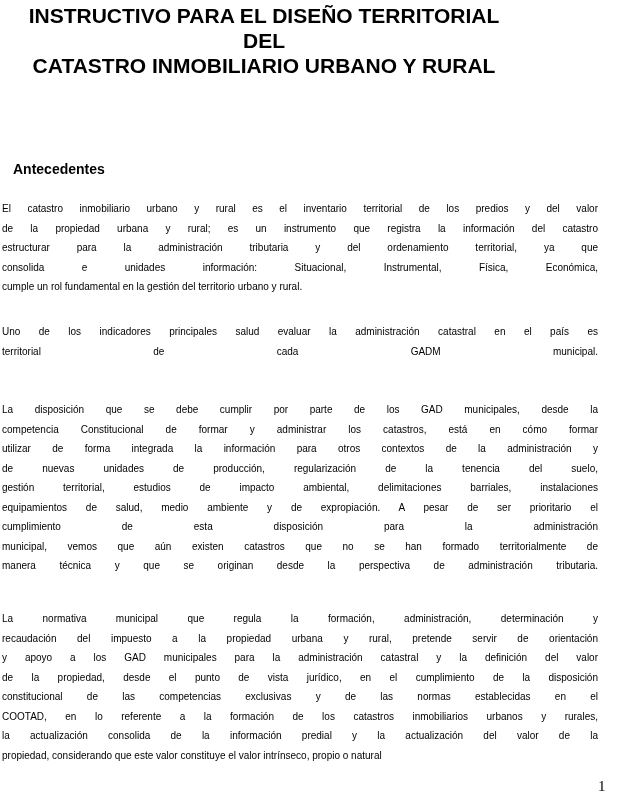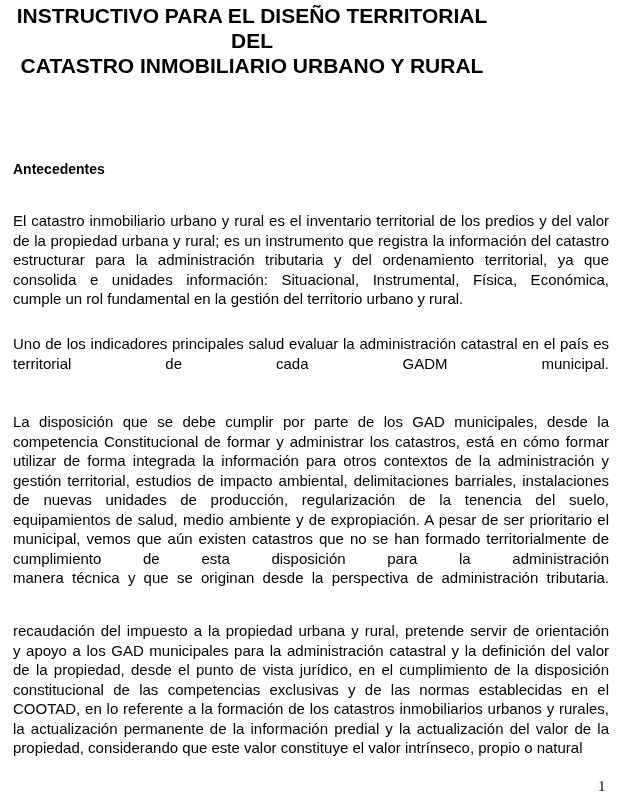--- a/index.html
+++ b/index.html
@@ -1,19 +1,19 @@
 <!DOCTYPE html>
 <html><head>
 <meta charset="utf-8">
 <style>
   html, body { margin: 0; padding: 0; background: #ffffff; }
   body { width: 622px; height: 803px; position: relative; overflow: hidden; font-family: "Liberation Sans", sans-serif; color: #000; }
-  .title { position: absolute; left: 0; top: 3px; width: 504px; text-align: center; font-weight: bold; font-size: 21px; line-height: 25px; }
+  .title { position: absolute; left: 12px; top: 3px; width: 504px; text-align: center; font-weight: bold; font-size: 21px; line-height: 25px; }
   .heading { position: absolute; left: 13px; top: 160px; font-weight: bold; font-size: 14px; line-height: 19px; }
-  .para { position: absolute; left: 13px; width: 596px; font-size: 15px; margin-top: 12px; }
+  .para { position: absolute; left: 2px; width: 596px; font-size: 10px; }
   .line { display: block; height: 19.5px; line-height: 19.5px; white-space: nowrap; text-align: justify; text-align-last: justify; }
   .line.last { text-align-last: left; }
   .pagenum { position: absolute; left: 598px; top: 777px; font-family: "Liberation Serif", serif; font-size: 15px; line-height: 18px; }
 </style>
 </head>
 <body>
 
 <div>
   <div class="title">
     <div>INSTRUCTIVO PARA EL DISEÑO TERRITORIAL DEL</div>
@@ -32,32 +32,33 @@
 
   <div class="para" style="top:322px;">
     <span class="line">Uno de los indicadores principales salud evaluar la administración catastral en el país es</span>
     <span class="line">territorial de cada GADM municipal.</span>
   </div>
 
   <div class="para" style="top:400px;">
     <span class="line">La disposición que se debe cumplir por parte de los GAD municipales, desde la</span>
     <span class="line">competencia Constitucional de formar y administrar los catastros, está en cómo formar</span>
     <span class="line">utilizar de forma integrada la información para otros contextos de la administración y</span>
+    <span class="line">de nuevas unidades de producción, regularización de la tenencia del suelo,</span>
     <span class="line">gestión territorial, estudios de impacto ambiental, delimitaciones barriales, instalaciones</span>
-    <span class="line">de nuevas unidades de producción, regularización de la tenencia del suelo,</span>
     <span class="line">equipamientos de salud, medio ambiente y de expropiación. A pesar de ser prioritario el</span>
+    <span class="line">cumplimiento de esta disposición para la administración</span>
     <span class="line">municipal, vemos que aún existen catastros que no se han formado territorialmente de</span>
-    <span class="line">cumplimiento de esta disposición para la administración</span>
     <span class="line">manera técnica y que se originan desde la perspectiva de administración tributaria.</span>
   </div>
 
   <div class="para" style="top:609px;">
+    <span class="line">La normativa municipal que regula la formación, administración, determinación y</span>
     <span class="line">recaudación del impuesto a la propiedad urbana y rural, pretende servir de orientación</span>
     <span class="line">y apoyo a los GAD municipales para la administración catastral y la definición del valor</span>
     <span class="line">de la propiedad, desde el punto de vista jurídico, en el cumplimiento de la disposición</span>
     <span class="line">constitucional de las competencias exclusivas y de las normas establecidas en el</span>
     <span class="line">COOTAD, en lo referente a la formación de los catastros inmobiliarios urbanos y rurales,</span>
-    <span class="line">la actualización permanente de la información predial y la actualización del valor de la</span>
+    <span class="line">la actualización consolida de la información predial y la actualización del valor de la</span>
     <span class="line last">propiedad, considerando que este valor constituye el valor  intrínseco, propio o natural</span>
   </div>
 
   <div class="pagenum">1</div>
 </div>
 
 </body></html>

